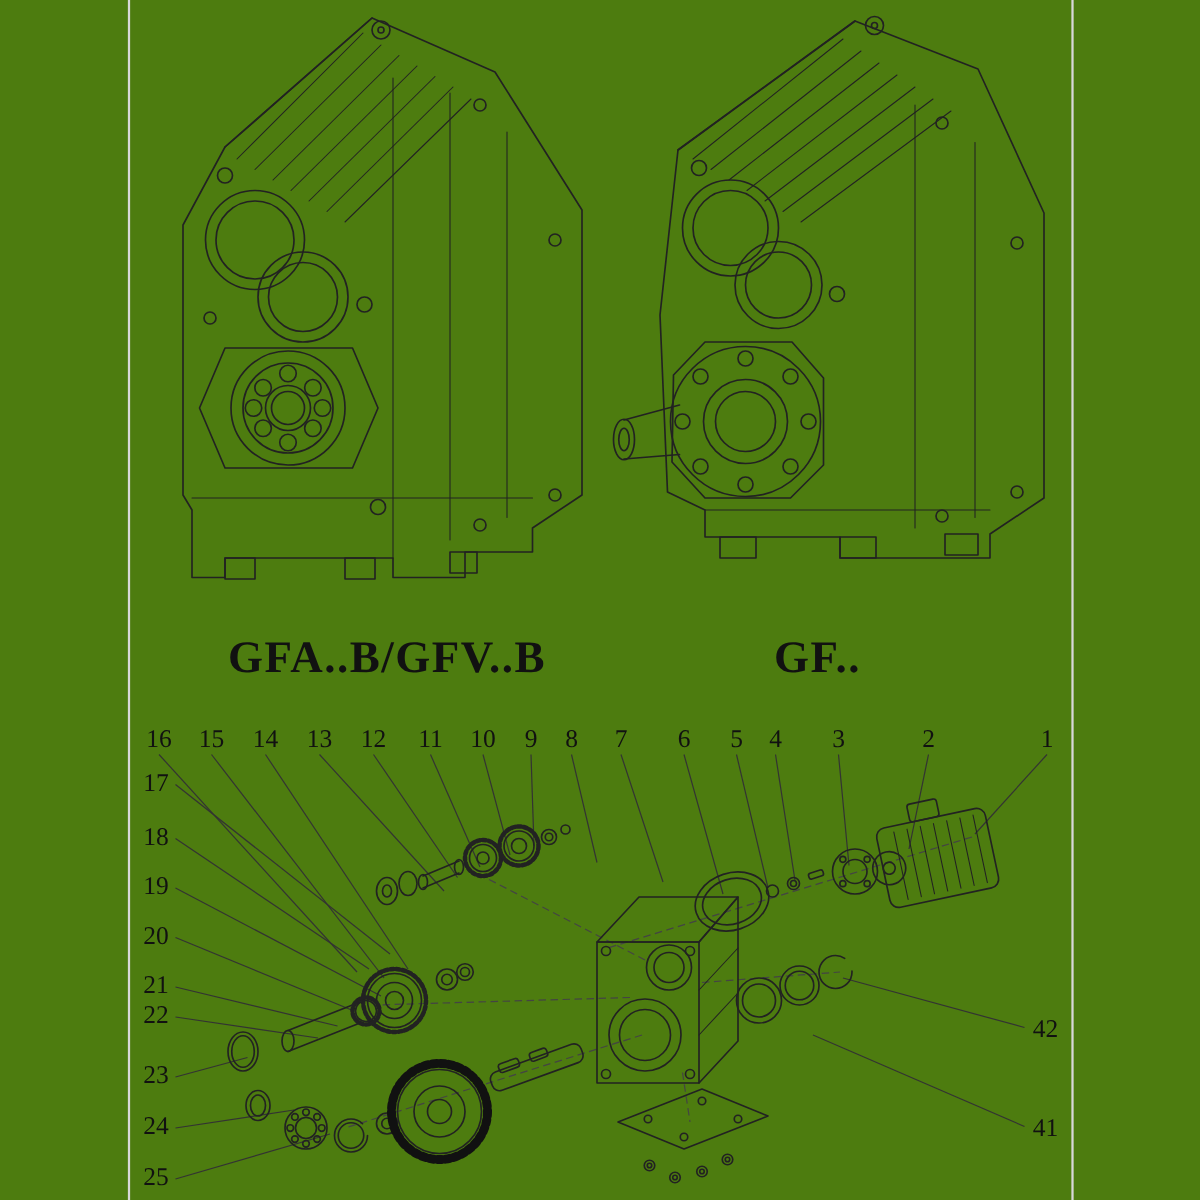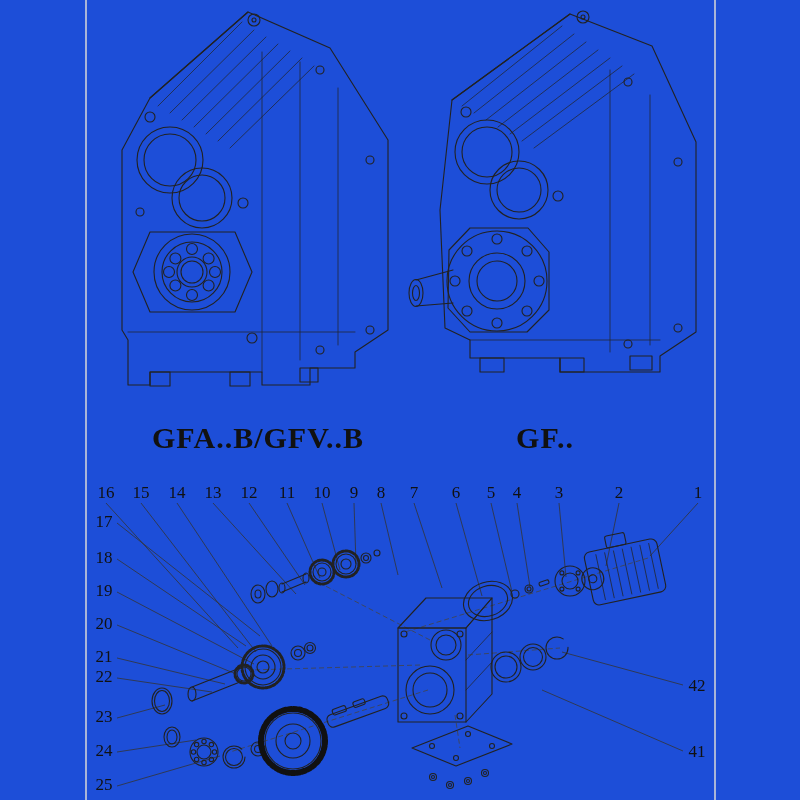--- a/index.html
+++ b/index.html
@@ -1,16 +1,16 @@
 <!DOCTYPE html>
 <html><head>
 <meta charset="utf-8">
 <style>
   html,body{margin:0;padding:0;background:#ffffff;width:800px;height:800px;overflow:hidden;}
-  .page{position:relative;width:800px;height:800px;background:#1d4ed8;font-family:"Liberation Serif",serif;}
+  .page{position:relative;width:800px;height:800px;background:#4d7c0f;font-family:"Liberation Serif",serif;}
   svg{display:block;}
   .ln{stroke:#222;fill:none;stroke-width:1.1;stroke-linejoin:round;stroke-linecap:round;}
   .thin{stroke-width:0.7;}
   .leader{stroke:#333;stroke-width:0.8;fill:none;}
   .dash{stroke:#444;stroke-width:0.8;stroke-dasharray:5 3;fill:none;}
   .teeth{stroke:#222;fill:none;stroke-width:3;stroke-dasharray:2.2 1.8;}
   .teeth-big{stroke:#111;fill:none;stroke-width:6;stroke-dasharray:3 2.4;}
   .num{font:17px "Liberation Serif",serif;fill:#111;stroke:none;}
   .title{font:bold 30px "Liberation Serif",serif;fill:#111;stroke:none;letter-spacing:1px;}
   .edge{stroke:#d8d8d8;stroke-width:1.5;}

